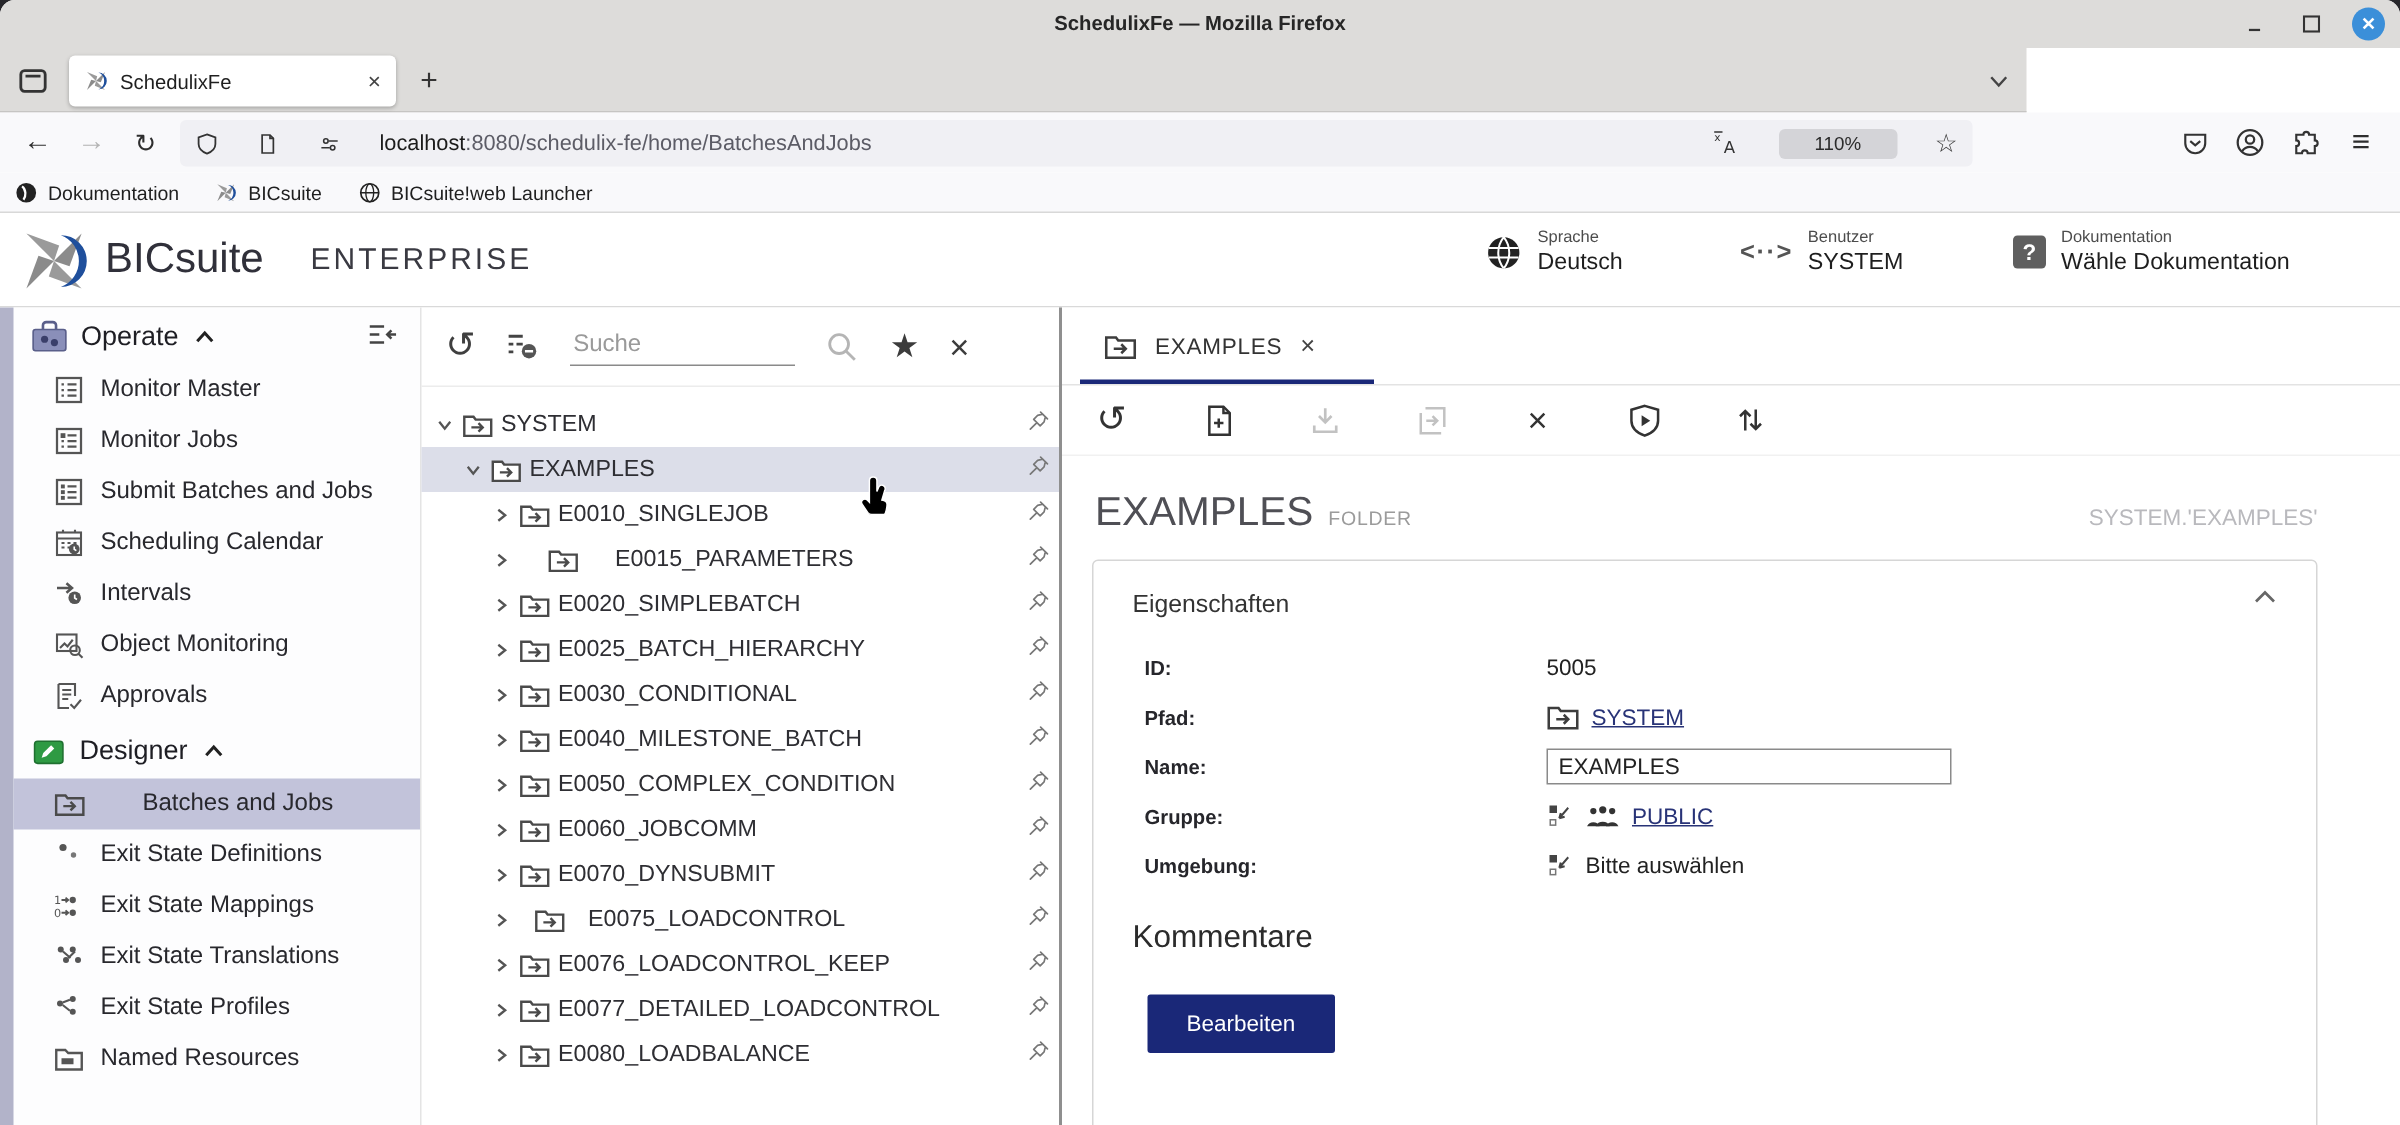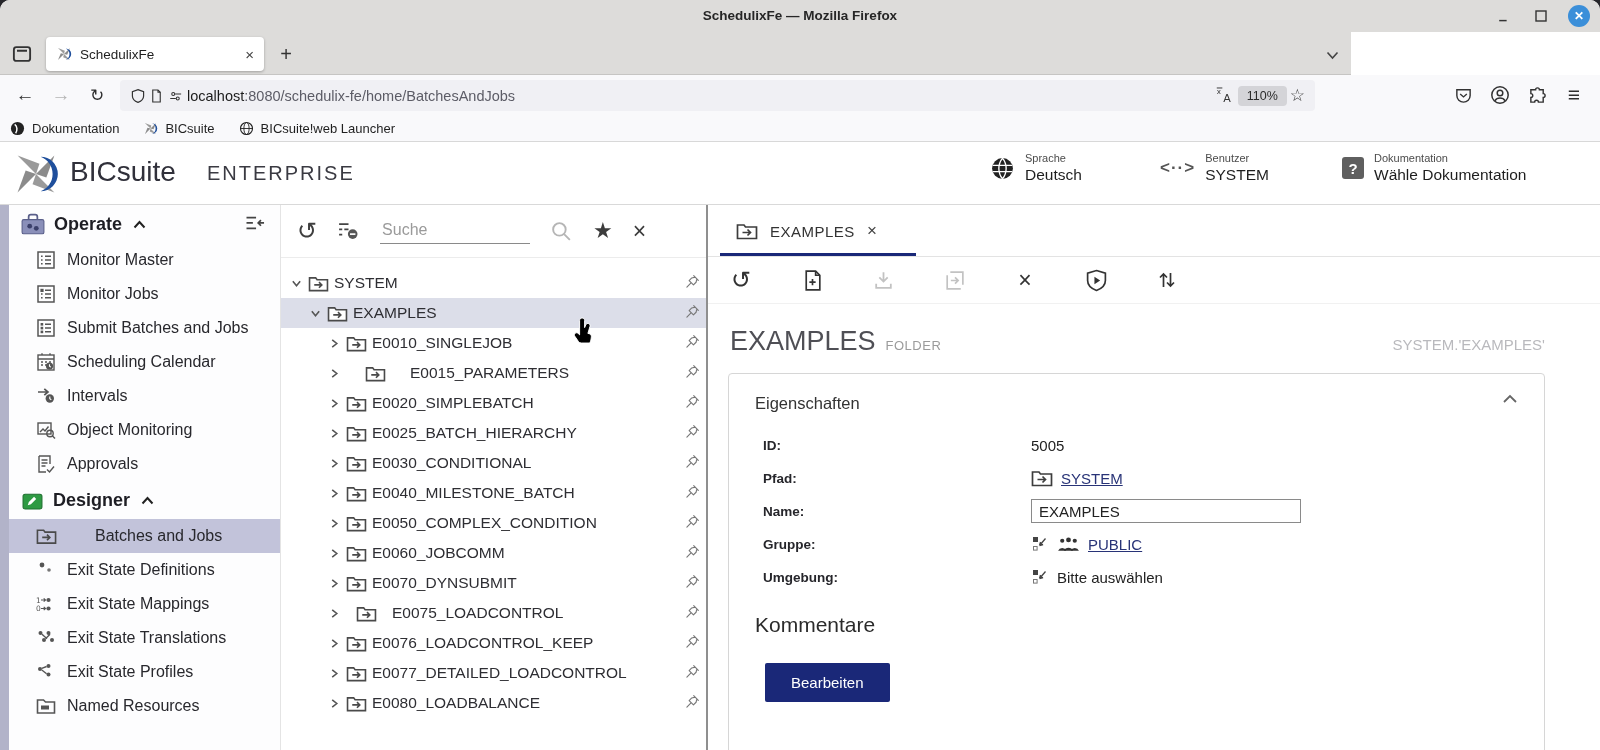--- a/index.html
+++ b/index.html
@@ -26,25 +26,25 @@
   .tab-title { font-size:13.5px; color:#1f1f1f; flex:1; }
   .tab-close { font-size:15px; color:#444; }
   .newtab-btn { position:absolute; left:272px; top:8px; width:28px; height:28px; font-size:20px; color:#333;
                 display:flex; align-items:center; justify-content:center; }
   .alltabs-btn { position:absolute; right:12px; top:14px; }
 
   .urlrow { position:absolute; left:0; top:75px; width:1600px; height:40px; background:#f9f9fb; }
   .nav-ic { position:absolute; top:0; height:40px; width:30px; display:flex; align-items:center;
             justify-content:center; font-size:19px; color:#2e2e2e; }
   .urlfield { position:absolute; left:120px; top:5px; width:1195px; height:31px; background:#f0f0f4;
-              border-radius:4px; display:flex; align-items:center; padding:0 10px; gap:3px; }
+              border-radius:4px; display:flex; align-items:center; padding:0 10px; gap:25px; }
   .url-text { font-size:14.5px; flex:1; white-space:nowrap; overflow:hidden; }
   .url-host { color:#1b1b1b; }
   .url-rest { color:#5c5c66; }
-  .zoom-badge { background:#d4d4d8; border-radius:4px; font-size:12.5px; color:#2b2b2b; padding:3px 9px; }
+  .zoom-badge { background:#d4d4d8; border-radius:4px; font-size:12.5px; color:#2b2b2b; padding:3px 24px; }
   .star-o { font-size:17px; color:#3a3a3a; }
   .chrome-right { position:absolute; right:14px; top:0; height:40px; display:flex; align-items:center; gap:13px; }
   .cr-ic { width:24px; height:24px; display:flex; align-items:center; justify-content:center; }
   .menu-ic { font-size:21px; color:#2e2e2e; }
 
   .bookmarksbar { position:absolute; left:0; top:115px; width:1600px; height:27px; background:#f9f9fb;
                   border-bottom:1px solid #d8d8d8; display:flex; align-items:center; padding-left:10px; gap:24px; }
   .bm { display:flex; align-items:center; gap:7px; font-size:13px; color:#1f1f1f; }
 
   
@@ -58,21 +58,21 @@
   .hg-value { font-size:15.5px; color:#1e1e1e; }
   .qicon { width:22px; height:22px; background:#5f5f5f; border-radius:3px; color:#fff; font-weight:bold;
            font-size:15px; display:flex; align-items:center; justify-content:center; }
   .codeicon { font-size:17px; color:#555; letter-spacing:1px; font-weight:bold; }
 
   
   .sidebar { position:absolute; left:0; top:205px; width:280px; height:545px; background:#fdfdfe; }
   .sidebar .strip { position:absolute; left:0; top:0; width:9px; height:100%; background:#b2b3c9; }
   .sidebody { position:absolute; left:9px; top:0; right:0; }
   .sect-head { height:38px; display:flex; align-items:center; gap:9px; padding-left:12px; position:relative; }
-  .sect-label { font-size:18px; font-weight:bold; color:#1e1e24; }
+  .sect-label { font-size:18px; font-weight:normal; color:#1e1e24; }
   .sect-chev { margin-left:2px; }
   .collapse-all { position:absolute; right:14px; top:10px; }
   .sideitem { height:34px; display:flex; align-items:center; gap:10px; padding-left:26px; }
   .sideitem .silabel { font-size:16px; color:#28282d; }
   .sideitem.sel { background:var(--sidebar-selected,#c2c3da);gap:38px; }
   .si-ic { width:22px; display:flex; justify-content:center; }
 
   
   .treepanel { position:absolute; left:280px; top:205px; width:426px; height:545px; background:#fff;
                border-left:1px solid #e4e4e4; }

